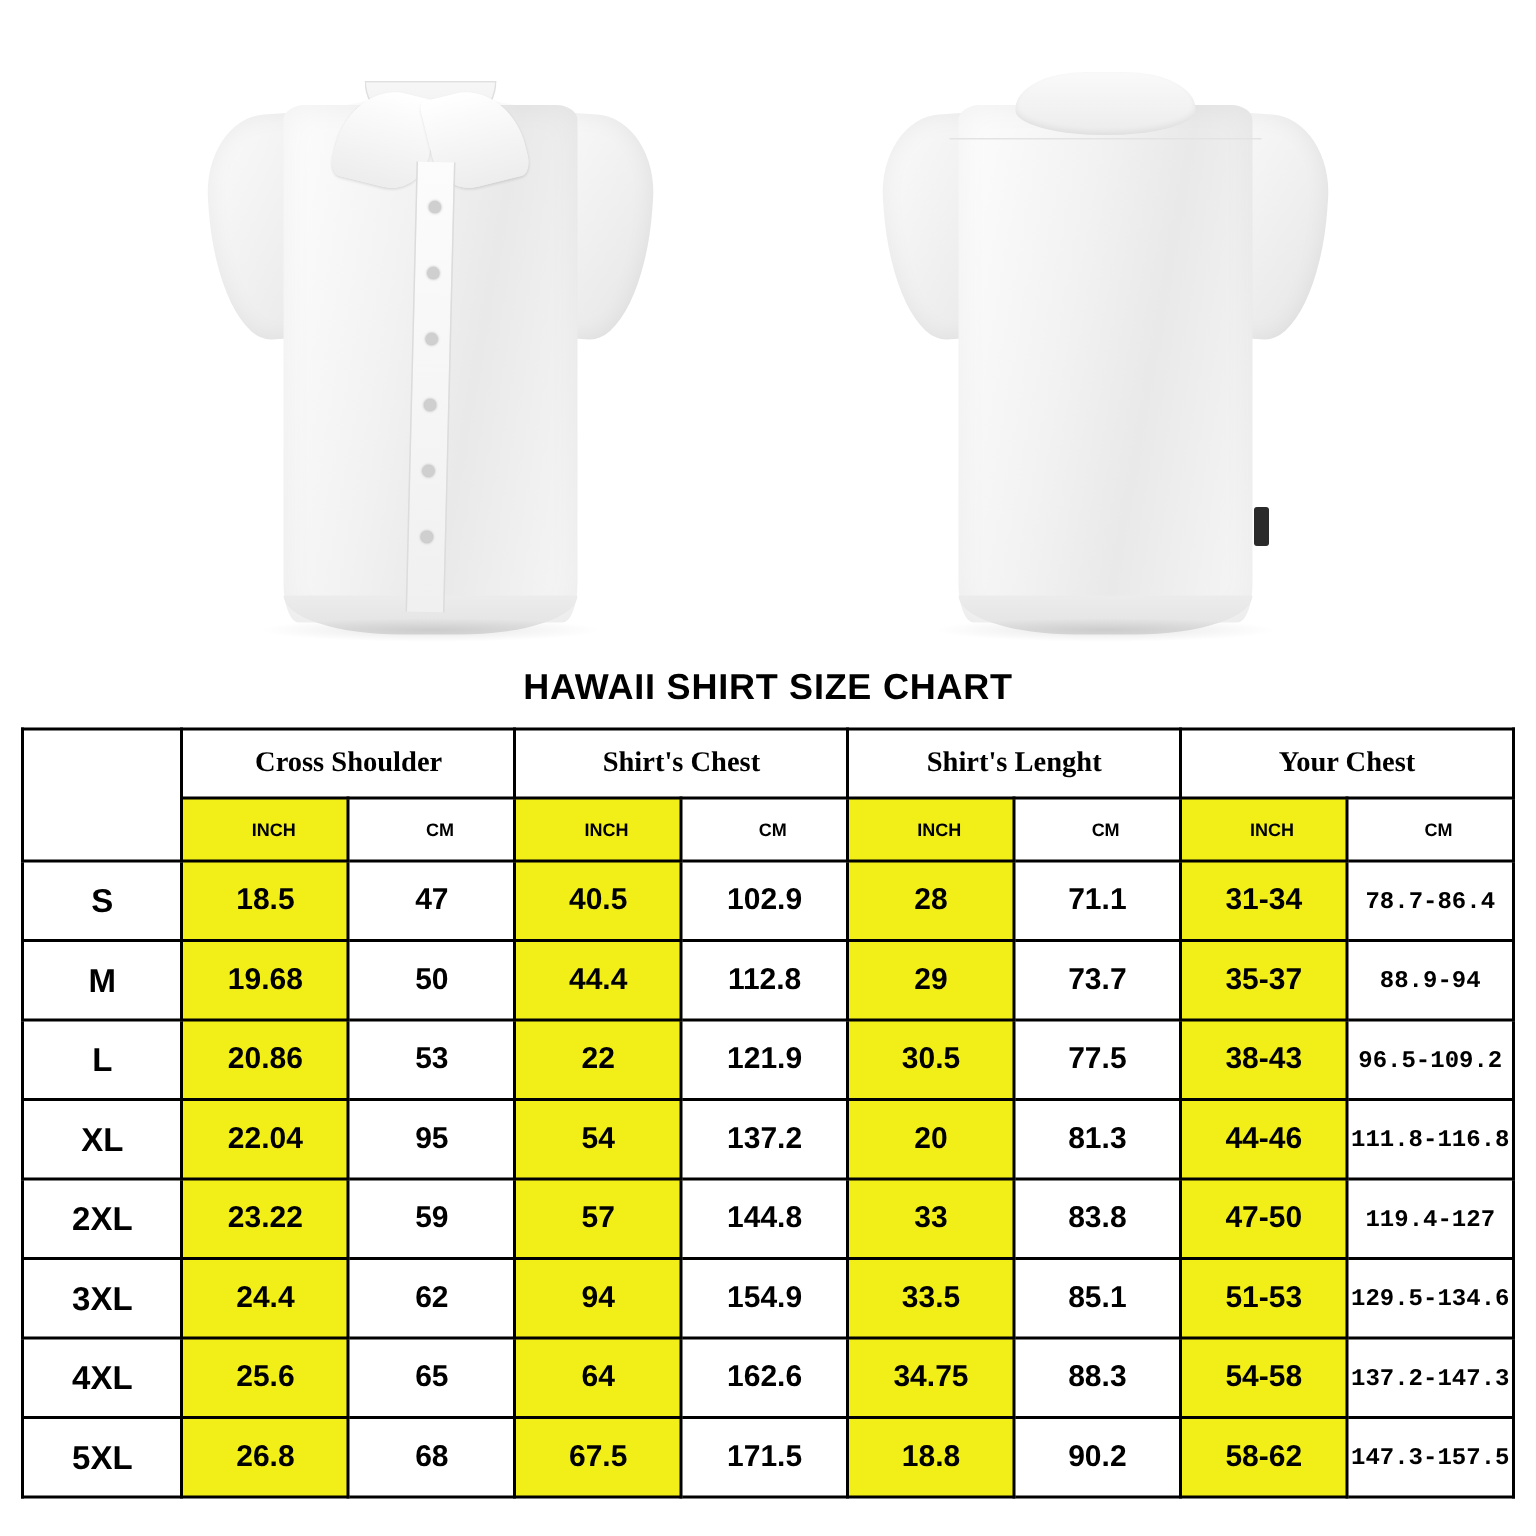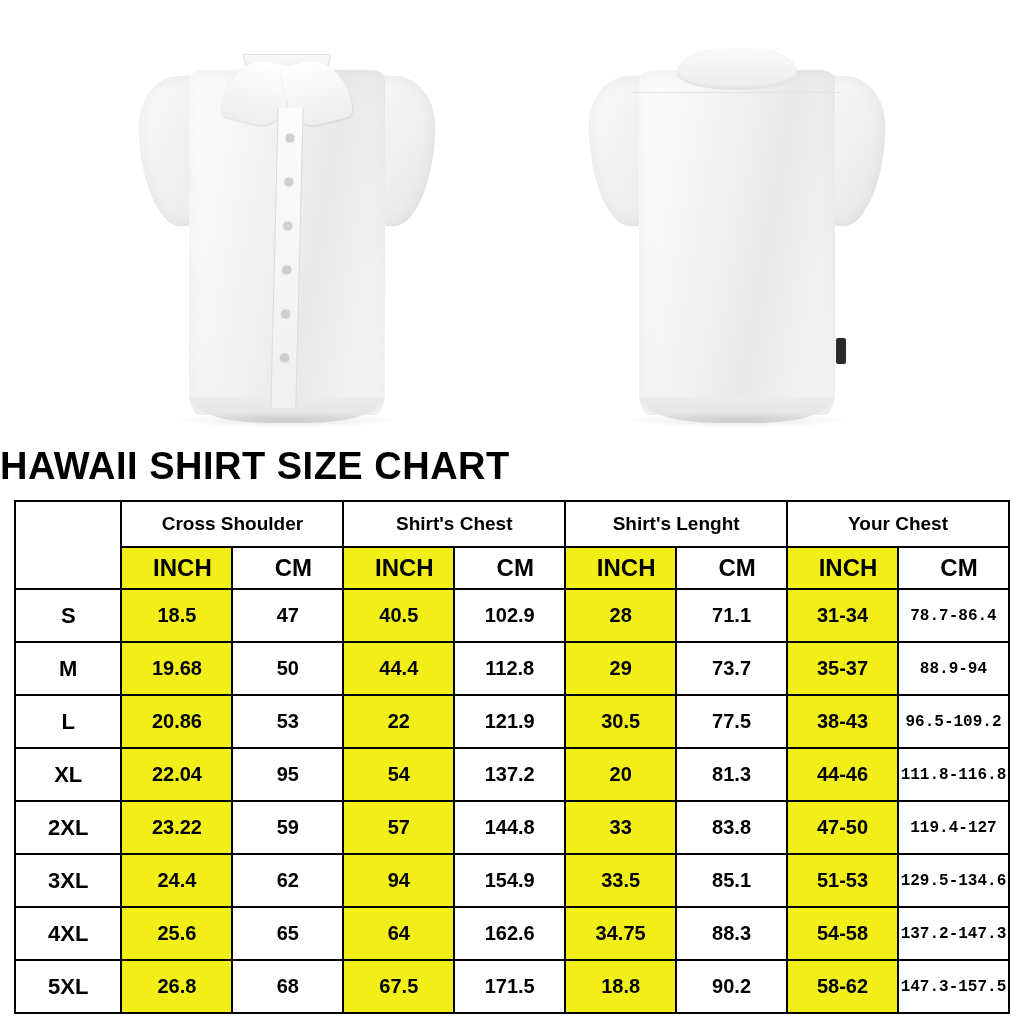--- a/index.html
+++ b/index.html
@@ -172,22 +172,22 @@
     left: 50%;
     transform: translateX(-50%);
     bottom: 10px;
     width: 230px;
     height: 16px;
     background: radial-gradient(ellipse at center, rgba(0,0,0,0.10), rgba(0,0,0,0) 70%);
   }
 
   
   .chart-title {
-    text-align: left;
-    font-size: 38px;
+    text-align: center;
+    font-size: 24px;
     font-weight: bold;
     letter-spacing: 0.5px;
     margin: 0 0 12px 0;
     color: #000;
   }
 
   
   .table-wrap {
     padding: 0 14px;
   }
@@ -202,24 +202,25 @@
     vertical-align: middle;
     font-weight: bold;
     color: #000;
     background: #ffffff;
   }
   .col-size { width: 96px; }
   .col-val  { width: 100px; }
   .hdr-group {
     height: 42px;
     font-size: 19px;
+    font-family: Liberation Serif, serif;
   }
   .hdr-unit {
     height: 38px;
-    font-size: 24px;
+    font-size: 12px;
     padding-left: 12px;
   }
   .yellow { background: #f2ef18 !important; }
   .row-cell {
     height: 49px;
     font-size: 20px;
   }
   .size-label { font-size: 22px; }
   .small-val { font-size: 16px; font-family: Liberation Mono, monospace; }
 </style>

